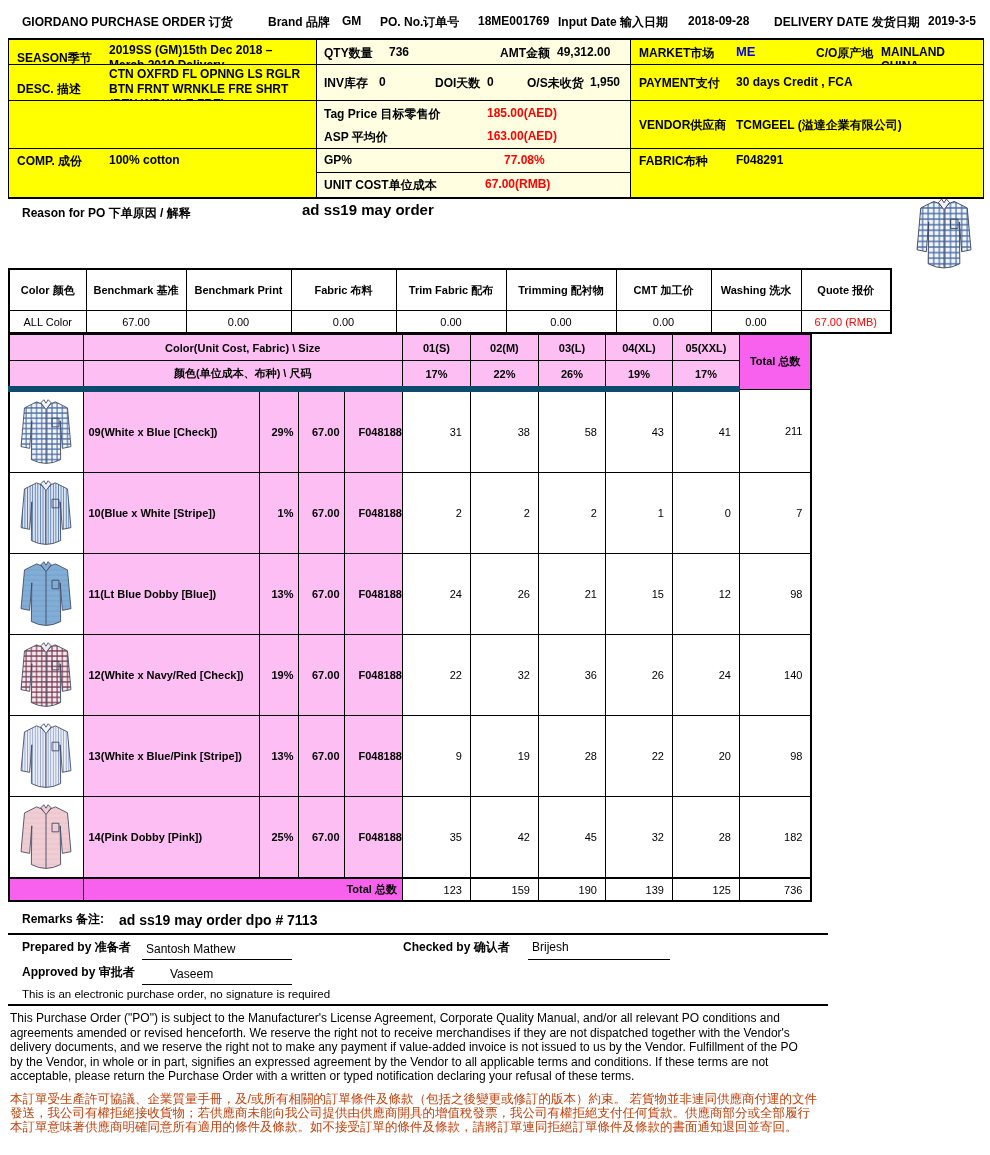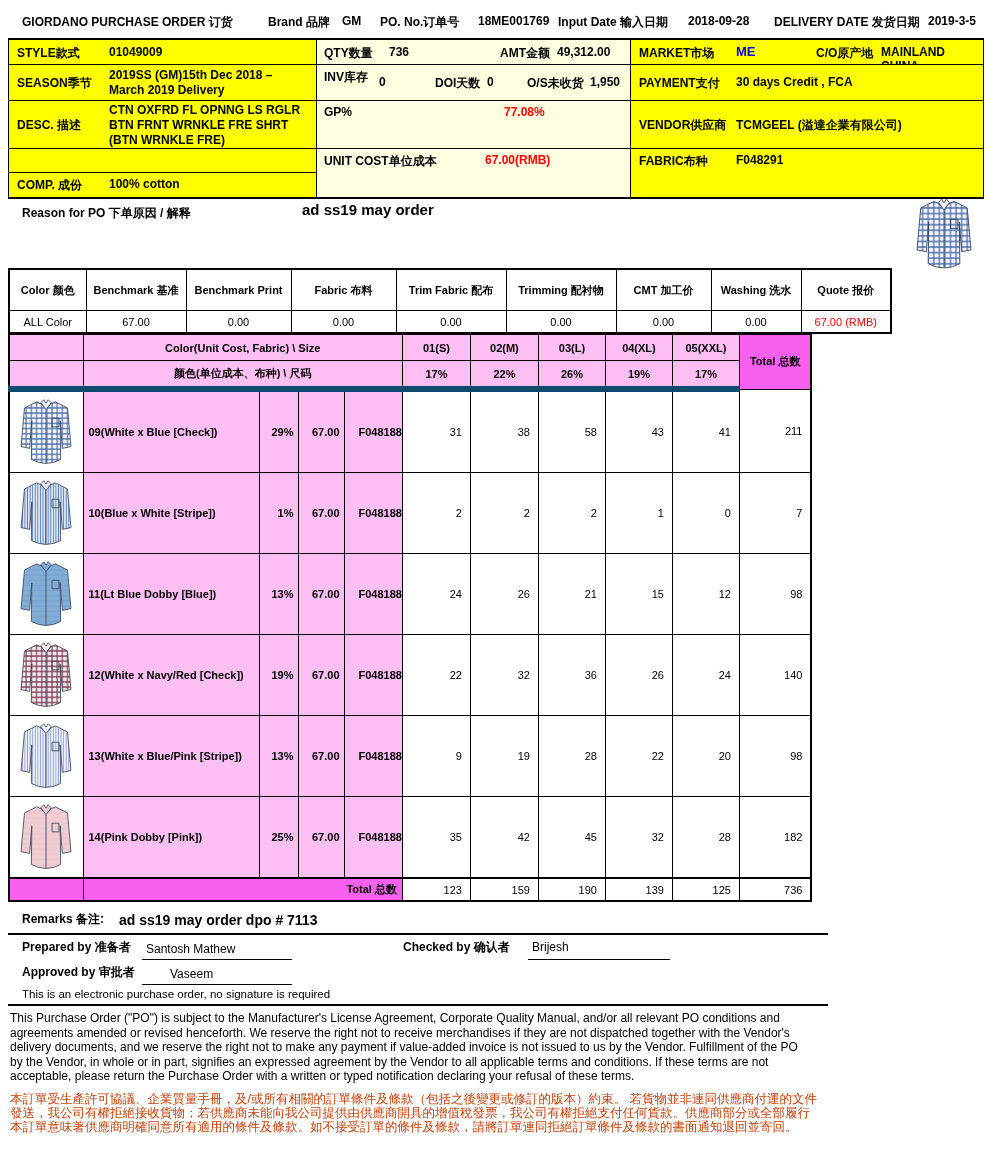--- a/index.html
+++ b/index.html
@@ -73,24 +73,20 @@
   <div class="abs b" style="left:466px;top:14px;font-size:12px;">18ME001769</div>
   <div class="abs b" style="left:546px;top:14px;font-size:12px;">Input Date 输入日期</div>
   <div class="abs b" style="left:676px;top:14px;font-size:12px;">2018-09-28</div>
   <div class="abs b" style="left:762px;top:14px;font-size:12px;">DELIVERY DATE 发货日期</div>
   <div class="abs b" style="left:916px;top:14px;font-size:12px;">2019-3-5</div>
 
   <div class="infogrid">
 
     <div class="icol col-l">
       <div>
-        <span class="lbl" style="left:8px;top:5px;">STYLE款式</span>
-        <span class="val" style="left:100px;top:5px;">01049009</span>
-      </div>
-      <div>
         <span class="lbl" style="left:8px;top:10px;">SEASON季节</span>
         <span class="val wrapval" style="left:100px;top:3px;width:200px;">2019SS (GM)15th Dec 2018 – March 2019 Delivery</span>
       </div>
       <div>
         <span class="lbl" style="left:8px;top:16px;">DESC. 描述</span>
         <span class="val wrapval" style="left:100px;top:2px;width:203px;">CTN OXFRD FL OPNNG LS RGLR BTN FRNT WRNKLE FRE SHRT (BTN WRNKLE FRE)</span>
       </div>
       <div></div>
       <div>
         <span class="lbl" style="left:8px;top:4px;">COMP. 成份</span>
@@ -99,26 +95,32 @@
     </div>
 
     <div class="icol col-m">
       <div>
         <span class="lbl" style="left:7px;top:5px;">QTY数量</span>
         <span class="val" style="left:72px;top:5px;">736</span>
         <span class="lbl" style="left:183px;top:5px;">AMT金额</span>
         <span class="val" style="left:240px;top:5px;">49,312.00</span>
       </div>
       <div>
-        <span class="lbl" style="left:7px;top:4px;">INV库存</span>
+        <span class="lbl" style="left:7px;top:10px;">INV库存</span>
         <span class="val" style="left:62px;top:10px;">0</span>
         <span class="lbl" style="left:118px;top:10px;">DOI天数</span>
         <span class="val" style="left:170px;top:10px;">0</span>
         <span class="lbl" style="left:210px;top:10px;">O/S未收货</span>
         <span class="val" style="left:273px;top:10px;">1,950</span>
+      </div>
+      <div>
+        <span class="lbl" style="left:7px;top:5px;">Tag Price 目标零售价</span>
+        <span class="val red" style="left:170px;top:5px;">185.00(AED)</span>
+        <span class="lbl" style="left:7px;top:28px;">ASP 平均价</span>
+        <span class="val red" style="left:170px;top:28px;">163.00(AED)</span>
       </div>
       <div>
         <span class="lbl" style="left:7px;top:4px;">GP%</span>
         <span class="val red" style="left:187px;top:4px;">77.08%</span>
       </div>
       <div>
         <span class="lbl" style="left:7px;top:4px;">UNIT COST单位成本</span>
         <span class="val red" style="left:168px;top:4px;">67.00(RMB)</span>
       </div>
     </div>

